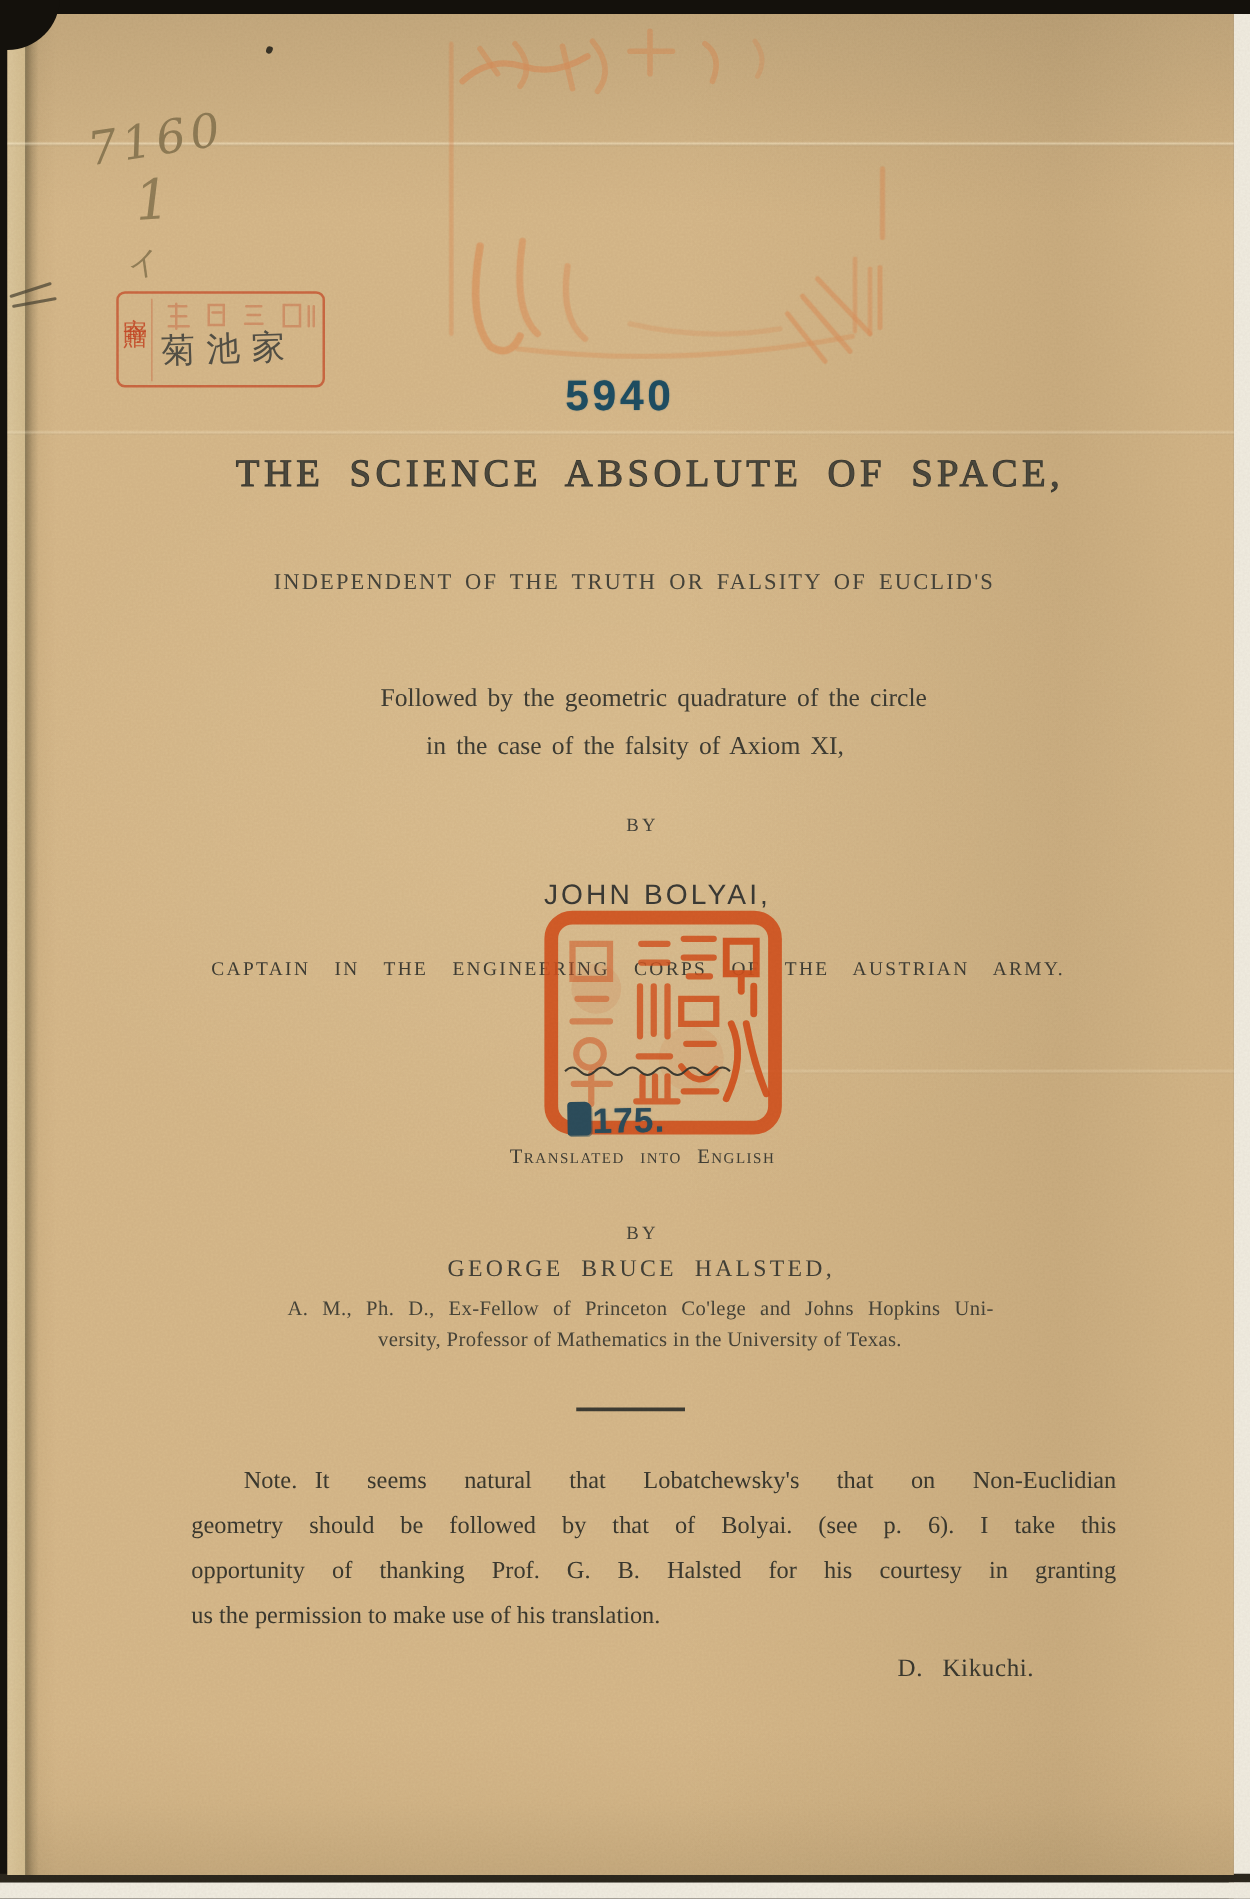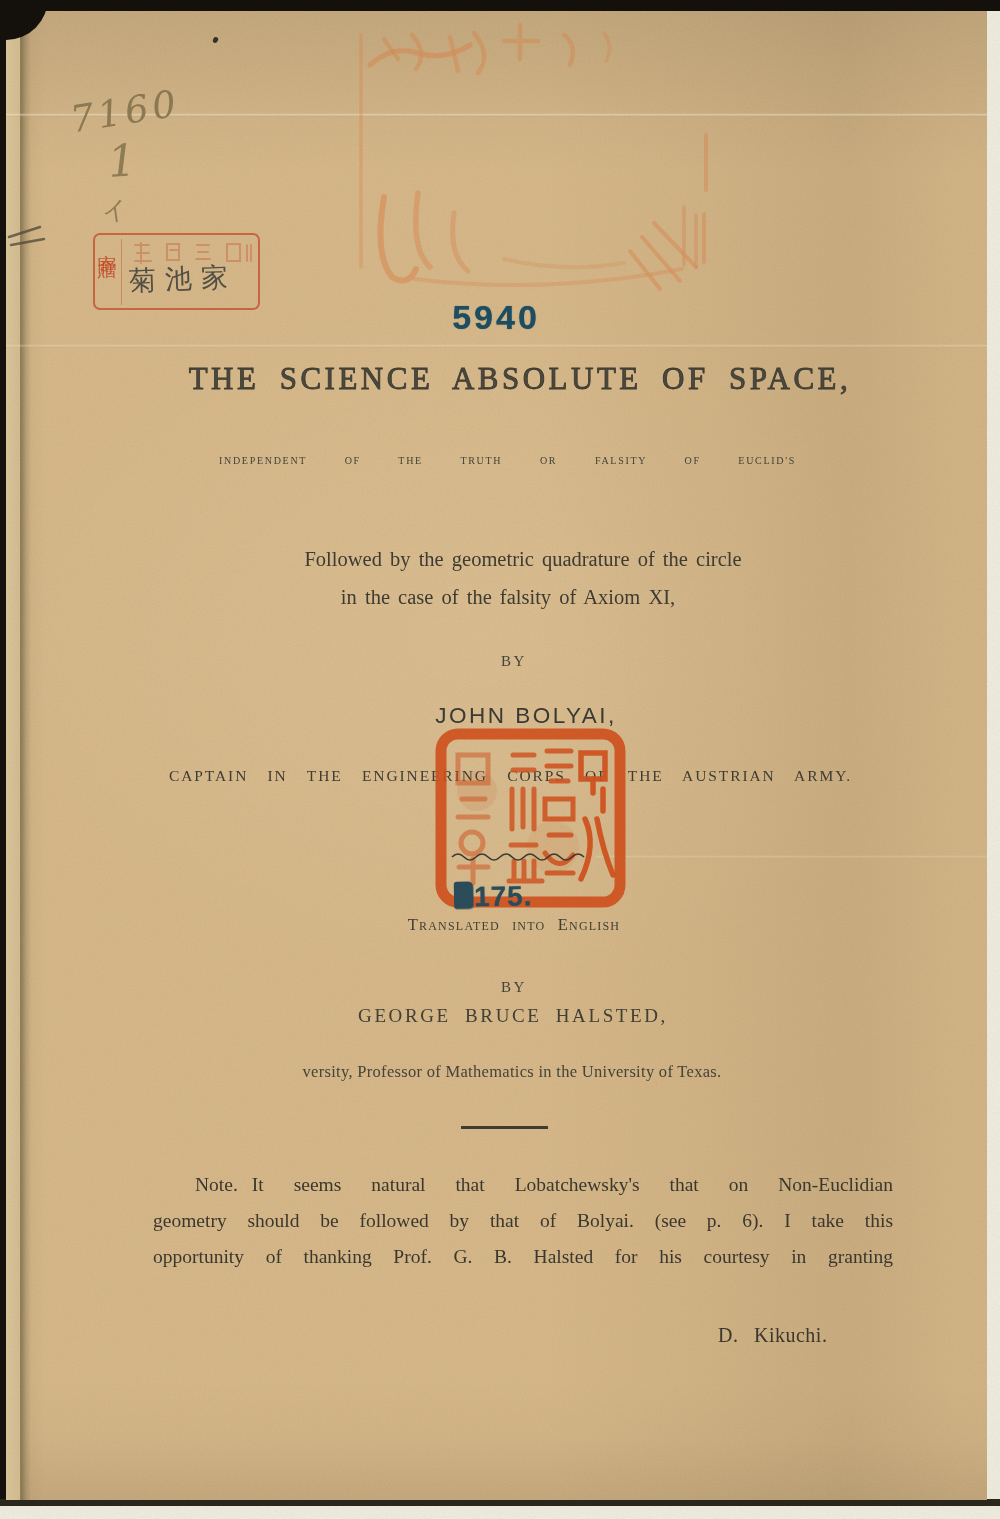--- a/index.html
+++ b/index.html
@@ -67,21 +67,21 @@
     font-family:"DejaVu Sans", sans-serif;
   }
 
   .acc-number { top:291px; margin-left:-18px; font-family:"Liberation Sans", sans-serif;
       font-weight:bold; font-size:34px; letter-spacing:3px; color:#1e4e63;
       text-shadow:0 0 1px rgba(30,78,99,.8); }
 
   .main-title { top:354px; margin-left:6px; font-size:31px; letter-spacing:3.5px; word-spacing:9px;
       color:#4c493e; -webkit-text-stroke:0.8px #3c3a31; }
 
-  .sub1 { left:213px; top:446px; width:577px; font-size:10px; letter-spacing:1.7px; color:#45433a; }
+  .sub1 { left:213px; top:446px; width:577px; font-size:18px; letter-spacing:1.7px; color:#45433a; }
   .sub2 { left:260px; top:484px; width:484px; font-size:15.5px; letter-spacing:1.5px; color:#45433a; }
 
   .tag1 { top:540px; margin-left:9px;  font-size:20.5px; word-spacing:3px; color:#3e3c33; }
   .tag2 { top:578px; margin-left:-6px; font-size:20.5px; word-spacing:3px; color:#3e3c33; }
 
   .byline { font-size:15px; letter-spacing:2.5px; color:#46443b; }
   .by1 { top:645px; }
   .by2 { top:971px; }
 
   .author { top:696px; margin-left:12px; font-family:"Liberation Sans", sans-serif;
@@ -234,30 +234,32 @@
     </svg>
 
     <div class="acc2">
       <div class="blot"></div>
       <div class="num">175.</div>
     </div>
 
     <div class="t center translated">Translated into English</div>
     <div class="t center byline by2">BY</div>
     <div class="t center translator">GEORGE BRUCE HALSTED,</div>
+    <div class="t cred1 just">A. M., Ph. D., Ex-Fellow of Princeton Co'lege and Johns Hopkins Uni-</div>
     <div class="t center cred2">versity, Professor of Mathematics in the University of Texas.</div>
 
     <div class="rule"></div>
 
     <div class="note">
       <div class="nline first">
         <span class="nlabel">Note.</span><span>It seems natural that Lobatchewsky's that on Non-Euclidian</span>
       </div>
       <div class="nline">geometry should be followed by that of Bolyai. (see p. 6).  I take this</div>
       <div class="nline">opportunity of thanking Prof. G. B. Halsted for his courtesy in granting</div>
+      <div class="nline last">us the permission to make use of his translation.</div>
     </div>
 
     <div class="t signature">D.   Kikuchi.</div>
   </div>
 
   <svg class="grain" width="1000" height="1519">
     <filter id="grain-f">
       <feTurbulence type="fractalNoise" baseFrequency="0.55" numOctaves="2" seed="7"></feTurbulence>
       <feColorMatrix type="matrix" values="0 0 0 0 0.36  0 0 0 0 0.29  0 0 0 0 0.18  0 0 0 0.20 0"></feColorMatrix>
     </filter>

